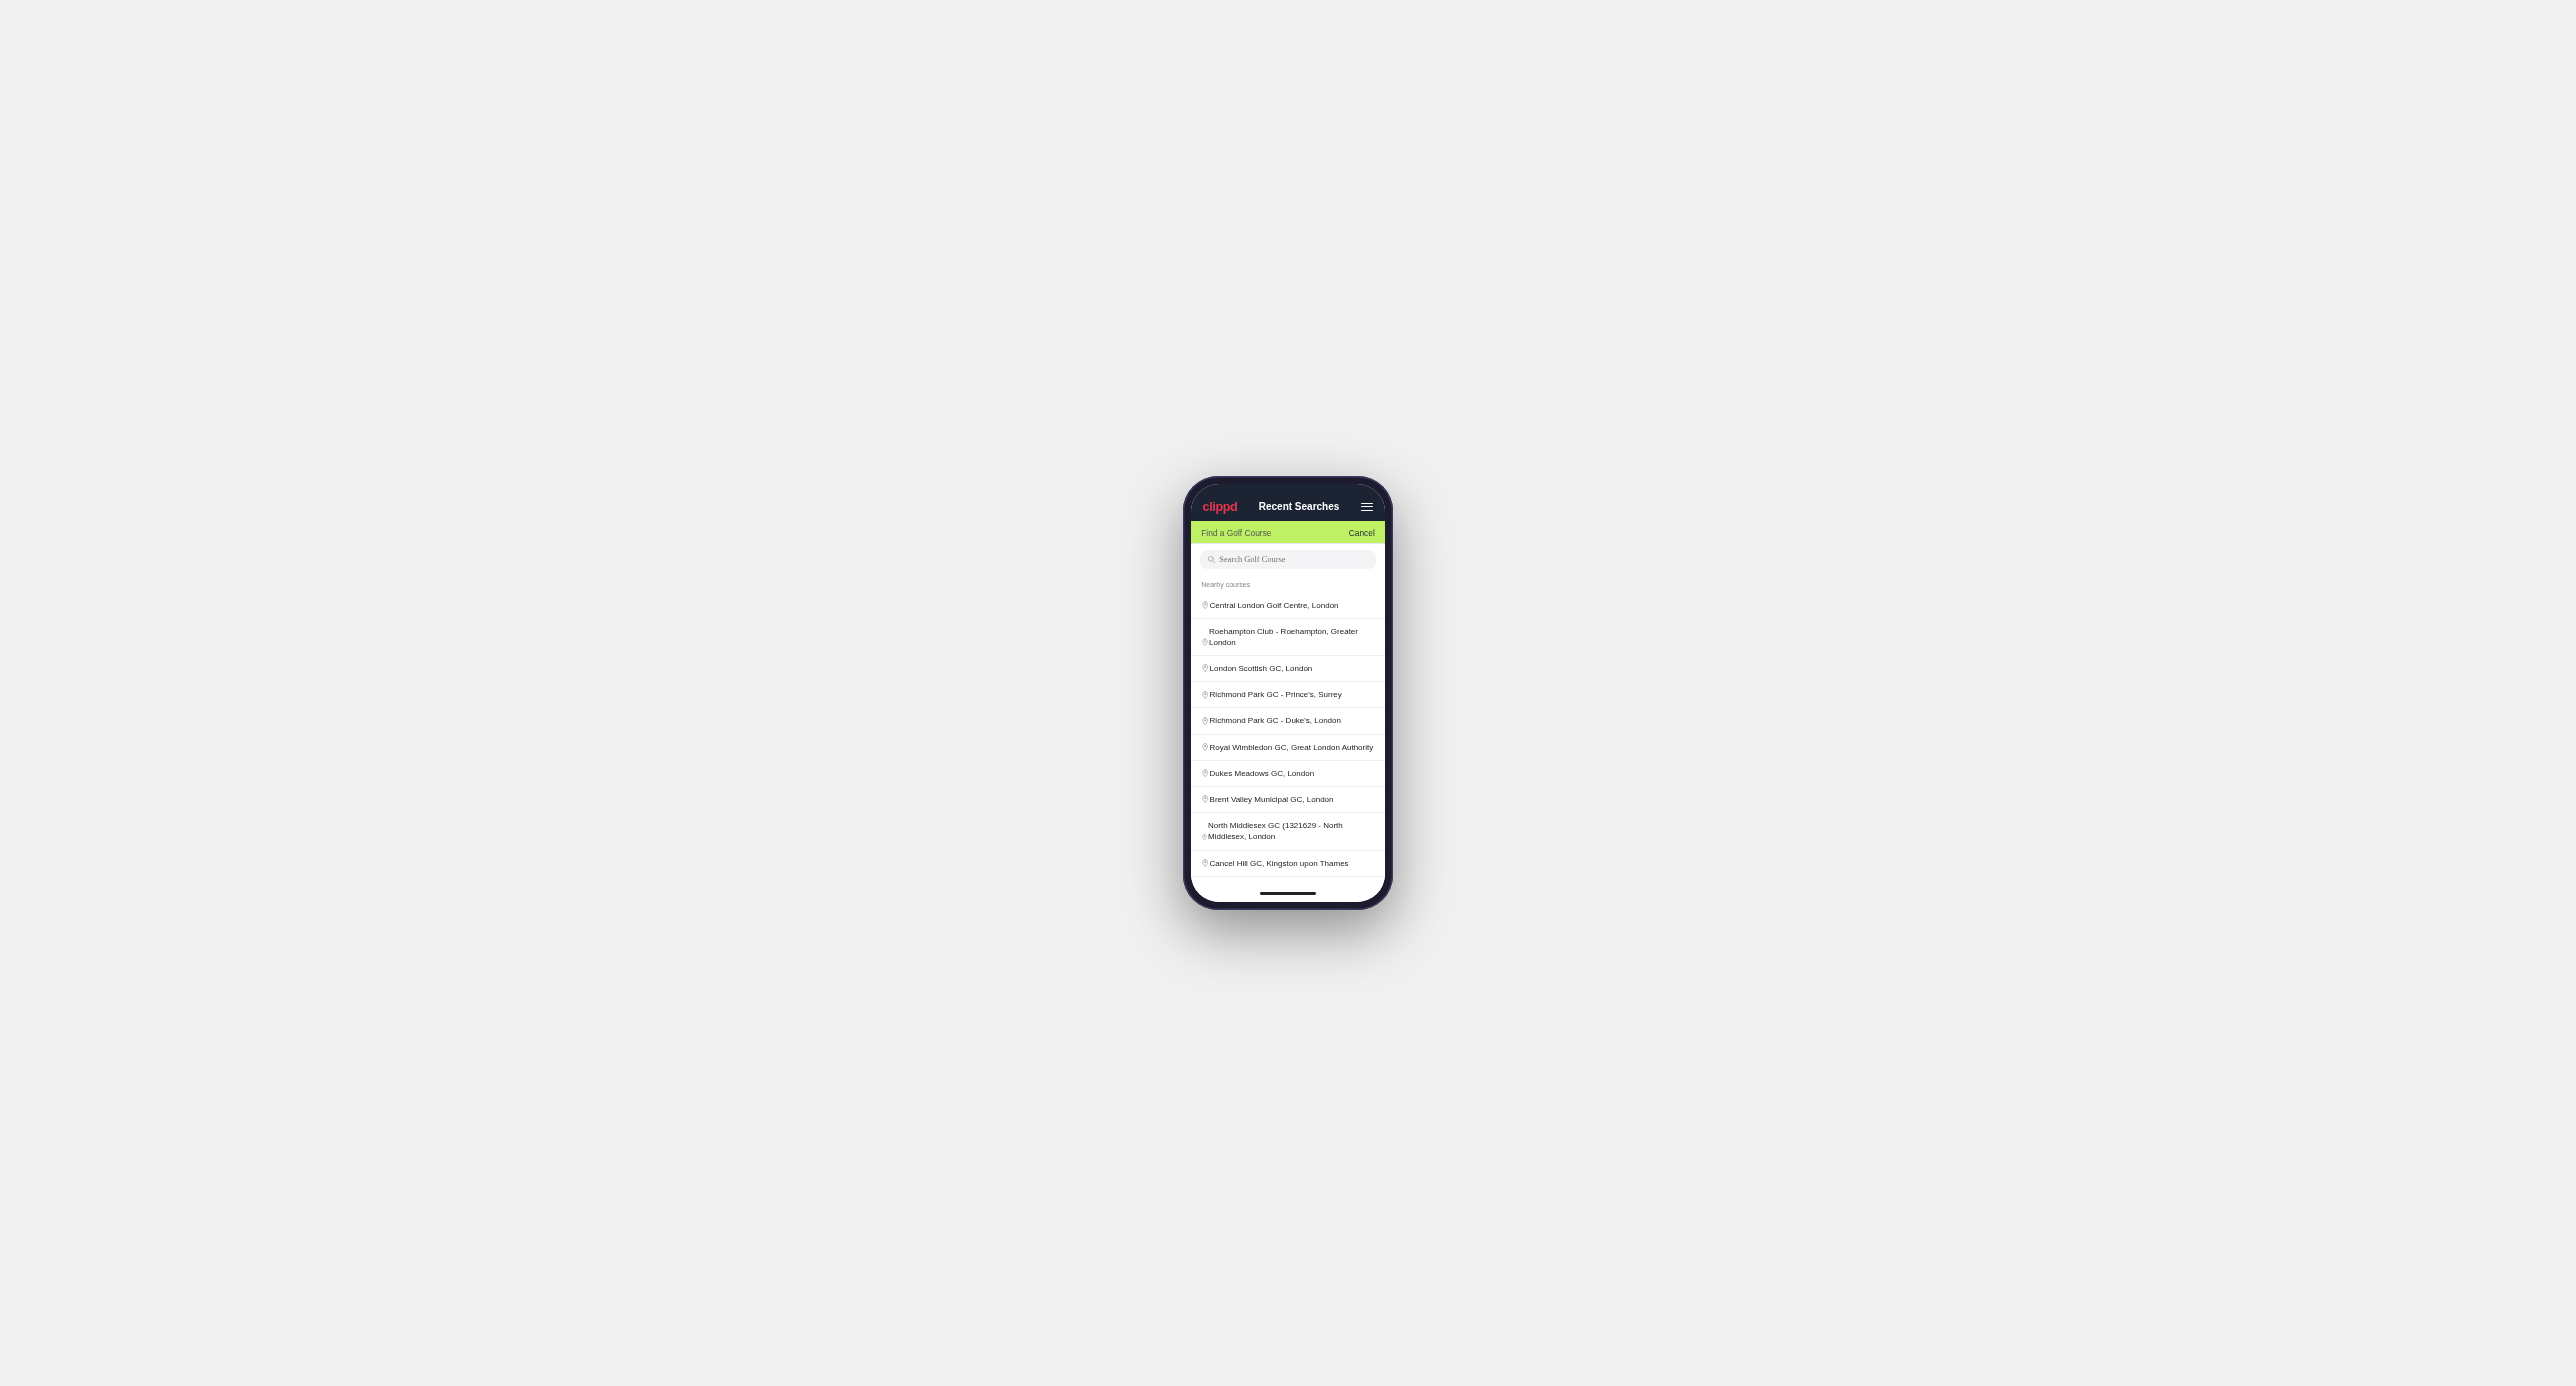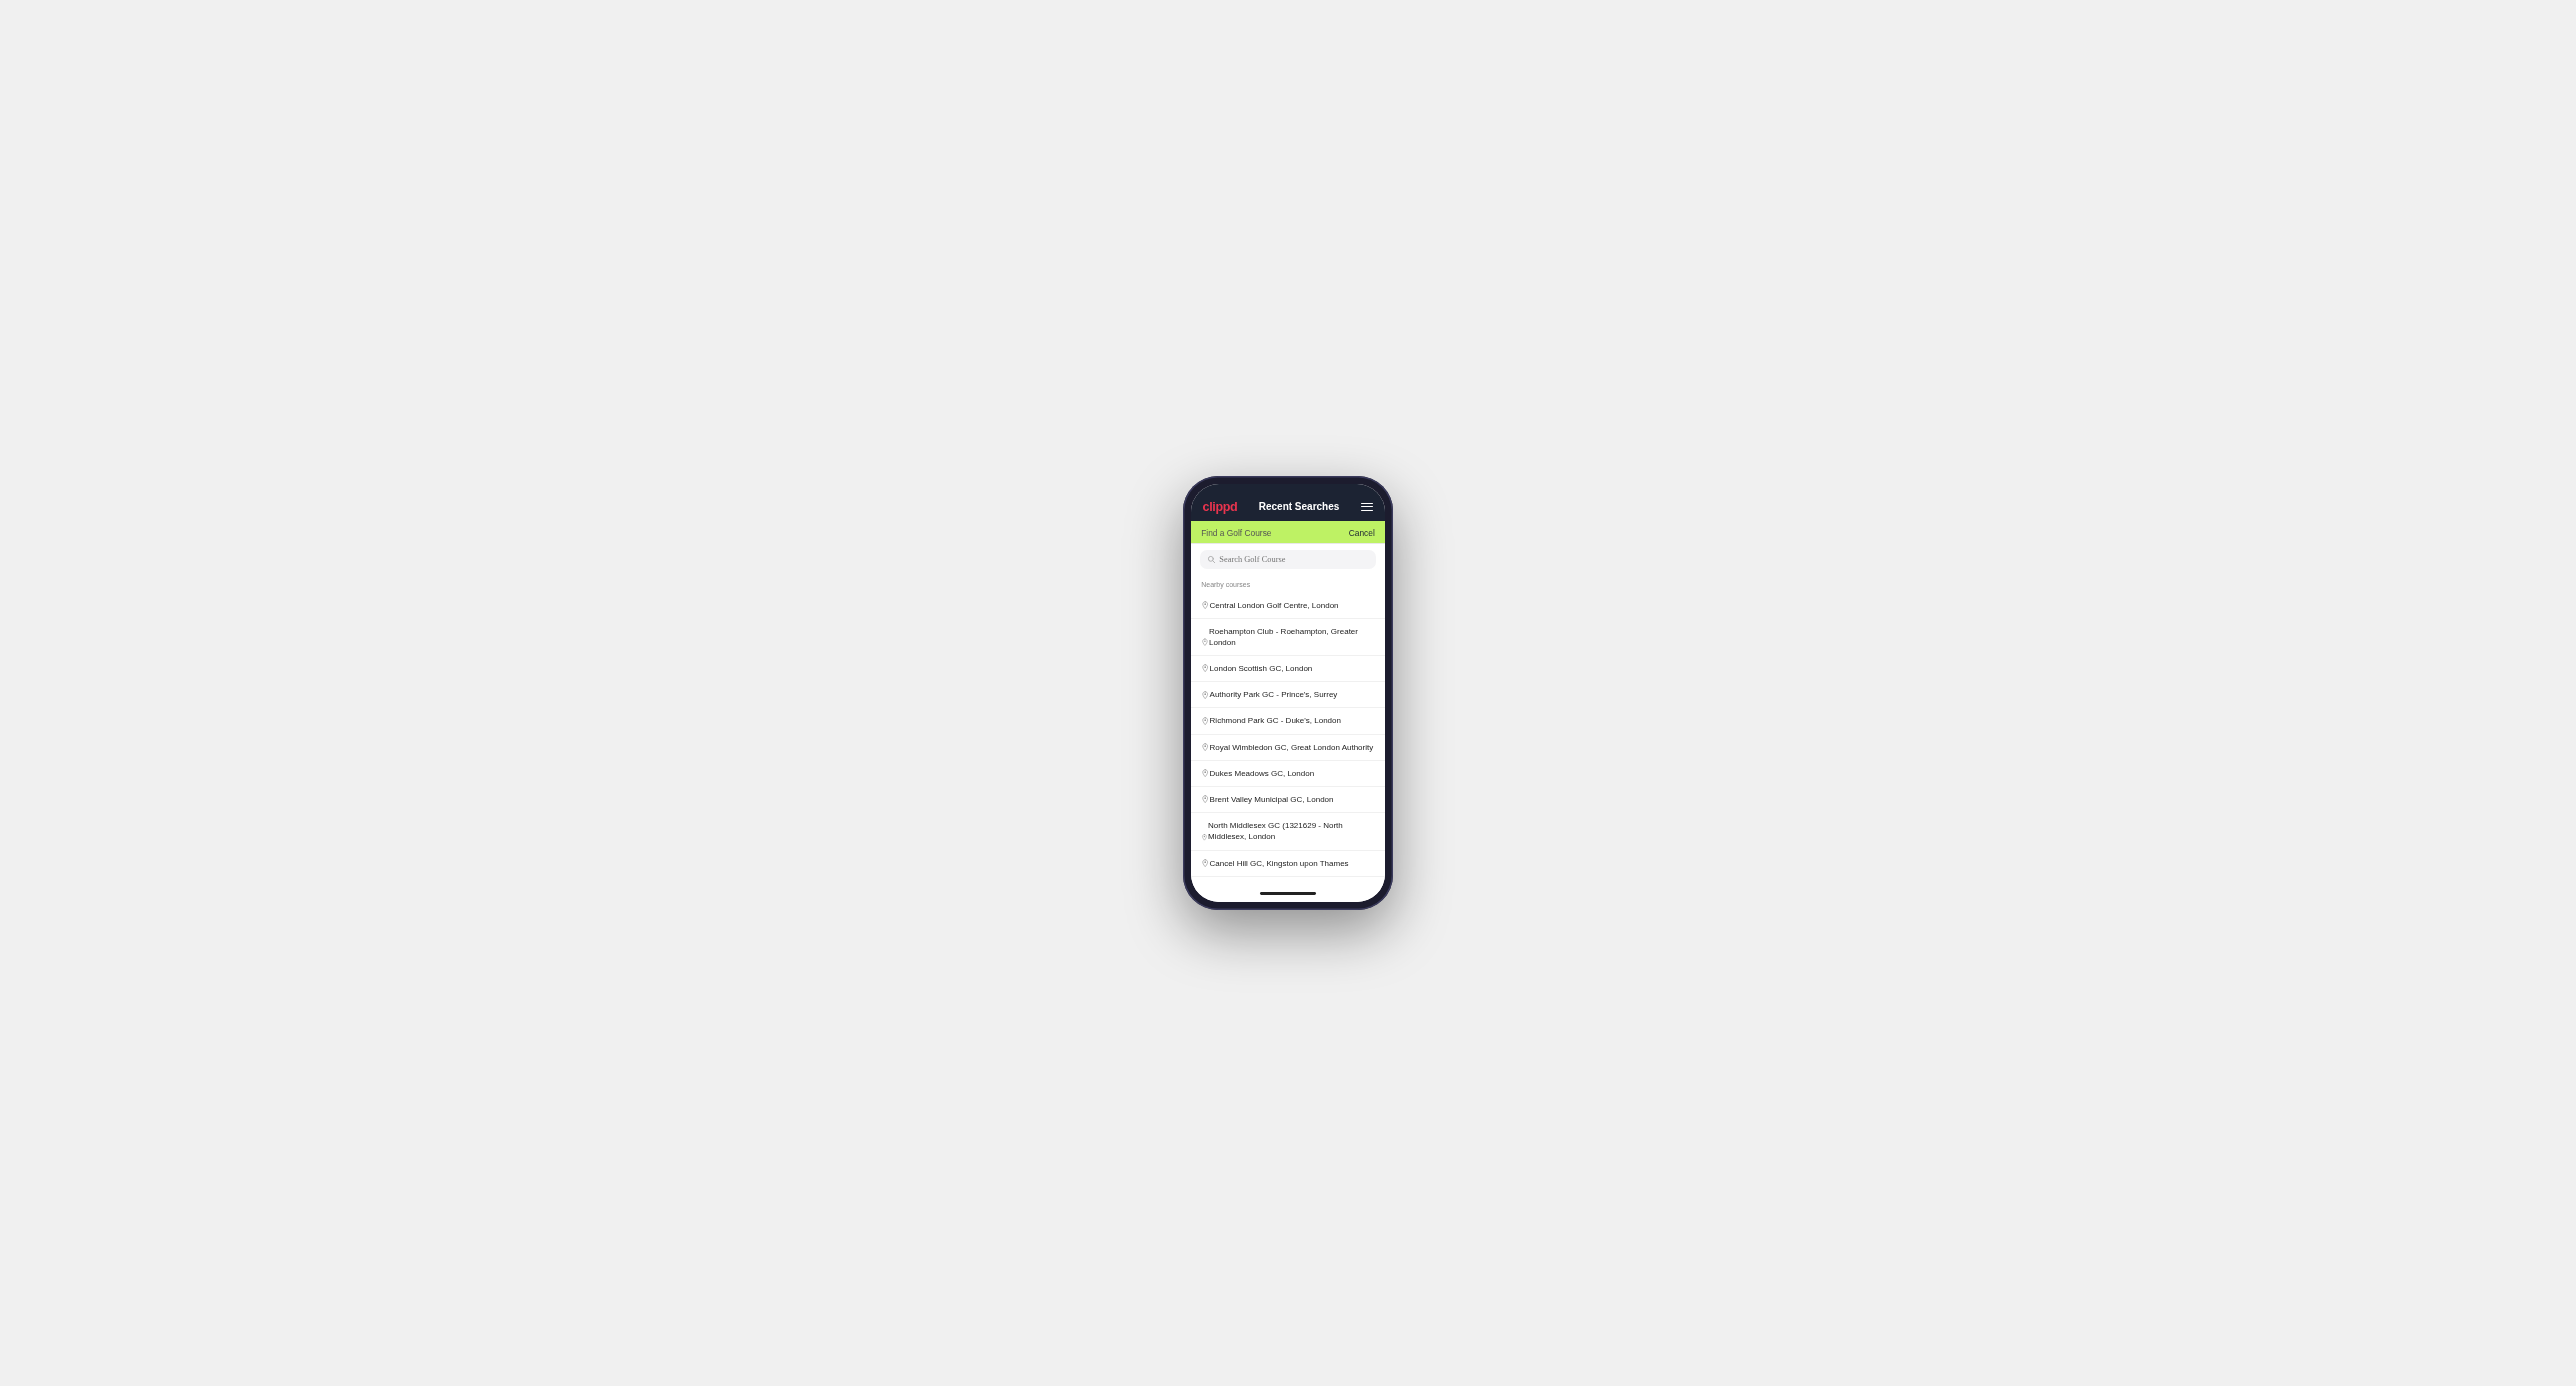--- a/index.html
+++ b/index.html
@@ -214,21 +214,21 @@
             <path d="M12 2C8.13 2 5 5.13 5 9c0 5.25 7 13 7 13s7-7.75 7-13c0-3.87-3.13-7-7-7z"></path>
             <circle cx="12" cy="9" r="2.5" fill="#999" stroke="none"></circle>
           </svg>
           <span class="course-name">London Scottish GC, London</span>
         </div>
         <div class="course-item">
           <svg width="8.4" height="9.8" viewBox="0 0 24 28" fill="none" stroke="#999" stroke-width="2" stroke-linecap="round" stroke-linejoin="round">
             <path d="M12 2C8.13 2 5 5.13 5 9c0 5.25 7 13 7 13s7-7.75 7-13c0-3.87-3.13-7-7-7z"></path>
             <circle cx="12" cy="9" r="2.5" fill="#999" stroke="none"></circle>
           </svg>
-          <span class="course-name">Authority Park GC - Prince's, Surrey</span>
+          <span class="course-name">Richmond Park GC - Prince's, Surrey</span>
         </div>
         <div class="course-item">
           <svg width="8.4" height="9.8" viewBox="0 0 24 28" fill="none" stroke="#999" stroke-width="2" stroke-linecap="round" stroke-linejoin="round">
             <path d="M12 2C8.13 2 5 5.13 5 9c0 5.25 7 13 7 13s7-7.75 7-13c0-3.87-3.13-7-7-7z"></path>
             <circle cx="12" cy="9" r="2.5" fill="#999" stroke="none"></circle>
           </svg>
           <span class="course-name">Richmond Park GC - Duke's, London</span>
         </div>
         <div class="course-item">
           <svg width="8.4" height="9.8" viewBox="0 0 24 28" fill="none" stroke="#999" stroke-width="2" stroke-linecap="round" stroke-linejoin="round">

